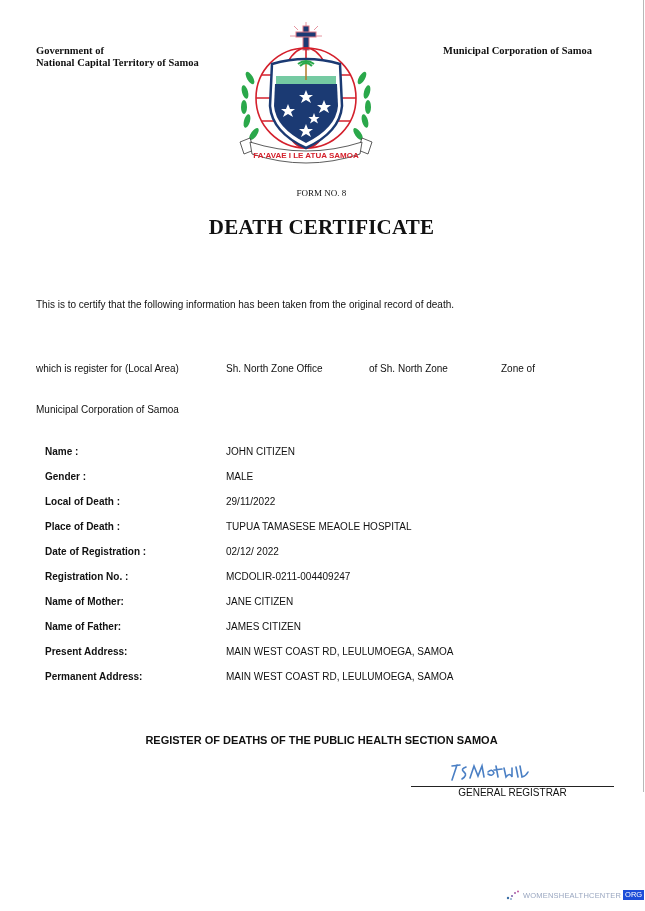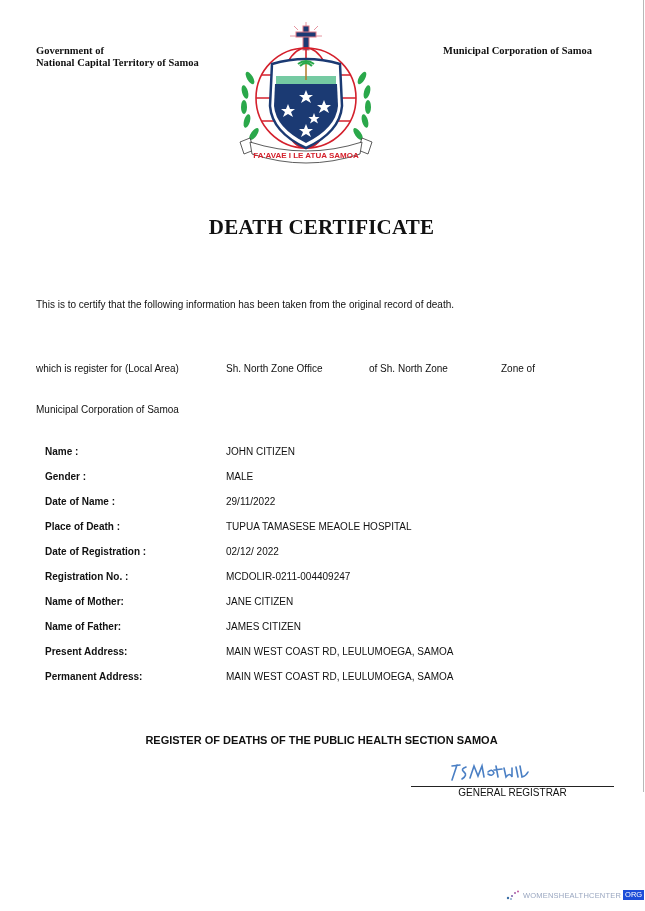--- a/index.html
+++ b/index.html
@@ -92,40 +92,41 @@
       <polygon points="82,93 83.5,97 87.5,97 84.5,99.5 86,103.5 82,101 78,103.5 79.5,99.5 76.5,97 80.5,97"></polygon>
       <polygon points="74,104 76,109 81,109 77,112 79,117 74,114 69,117 71,112 67,109 72,109"></polygon>
     </g>
 
     <path d="M8 122 L18 118 L22 130 L12 134 Z" fill="#fff" stroke="#333" stroke-width="0.8"></path>
     <path d="M140 122 L130 118 L126 130 L136 134 Z" fill="#fff" stroke="#333" stroke-width="0.8"></path>
     <path d="M18 122 Q74 140 130 122 L128 134 Q74 152 20 134 Z" fill="#fff" stroke="#333" stroke-width="0.8"></path>
     <text x="74" y="138" text-anchor="middle" font-family="Liberation Sans, sans-serif" font-size="8" font-weight="bold" fill="#d4202c">FA'AVAE I LE ATUA SAMOA</text>
   </svg>
 
+  <div class="abs serif formno">FORM NO. 8</div>
   <div class="abs serif title">DEATH CERTIFICATE</div>
   <div class="abs sans certify">This is to certify that the following information has been taken from the original record of death.</div>
 
   <div class="abs sans line1" style="left:36px;">which is register for (Local Area)</div>
   <div class="abs sans line1" style="left:226px;">Sh. North Zone Office</div>
   <div class="abs sans line1" style="left:369px;">of  Sh. North Zone</div>
   <div class="abs sans line1" style="left:501px;">Zone of</div>
   <div class="abs sans line2">Municipal Corporation of Samoa</div>
 
   <div class="sans">
     <div class="row" style="top:446px;">
       <span class="lbl">Name :</span>
         <span class="val">JOHN CITIZEN</span>
     </div>
     <div class="row" style="top:471px;">
       <span class="lbl">Gender :</span>
         <span class="val">MALE</span>
     </div>
     <div class="row" style="top:496px;">
-      <span class="lbl">Date of Name :</span>
+      <span class="lbl">Local of Death :</span>
         <span class="val">29/11/2022</span>
     </div>
     <div class="row" style="top:521px;">
       <span class="lbl">Place of Death :</span>
         <span class="val">TUPUA TAMASESE MEAOLE HOSPITAL</span>
     </div>
     <div class="row" style="top:546px;">
       <span class="lbl">Date of Registration :</span>
         <span class="val">02/12/ 2022</span>
     </div>

